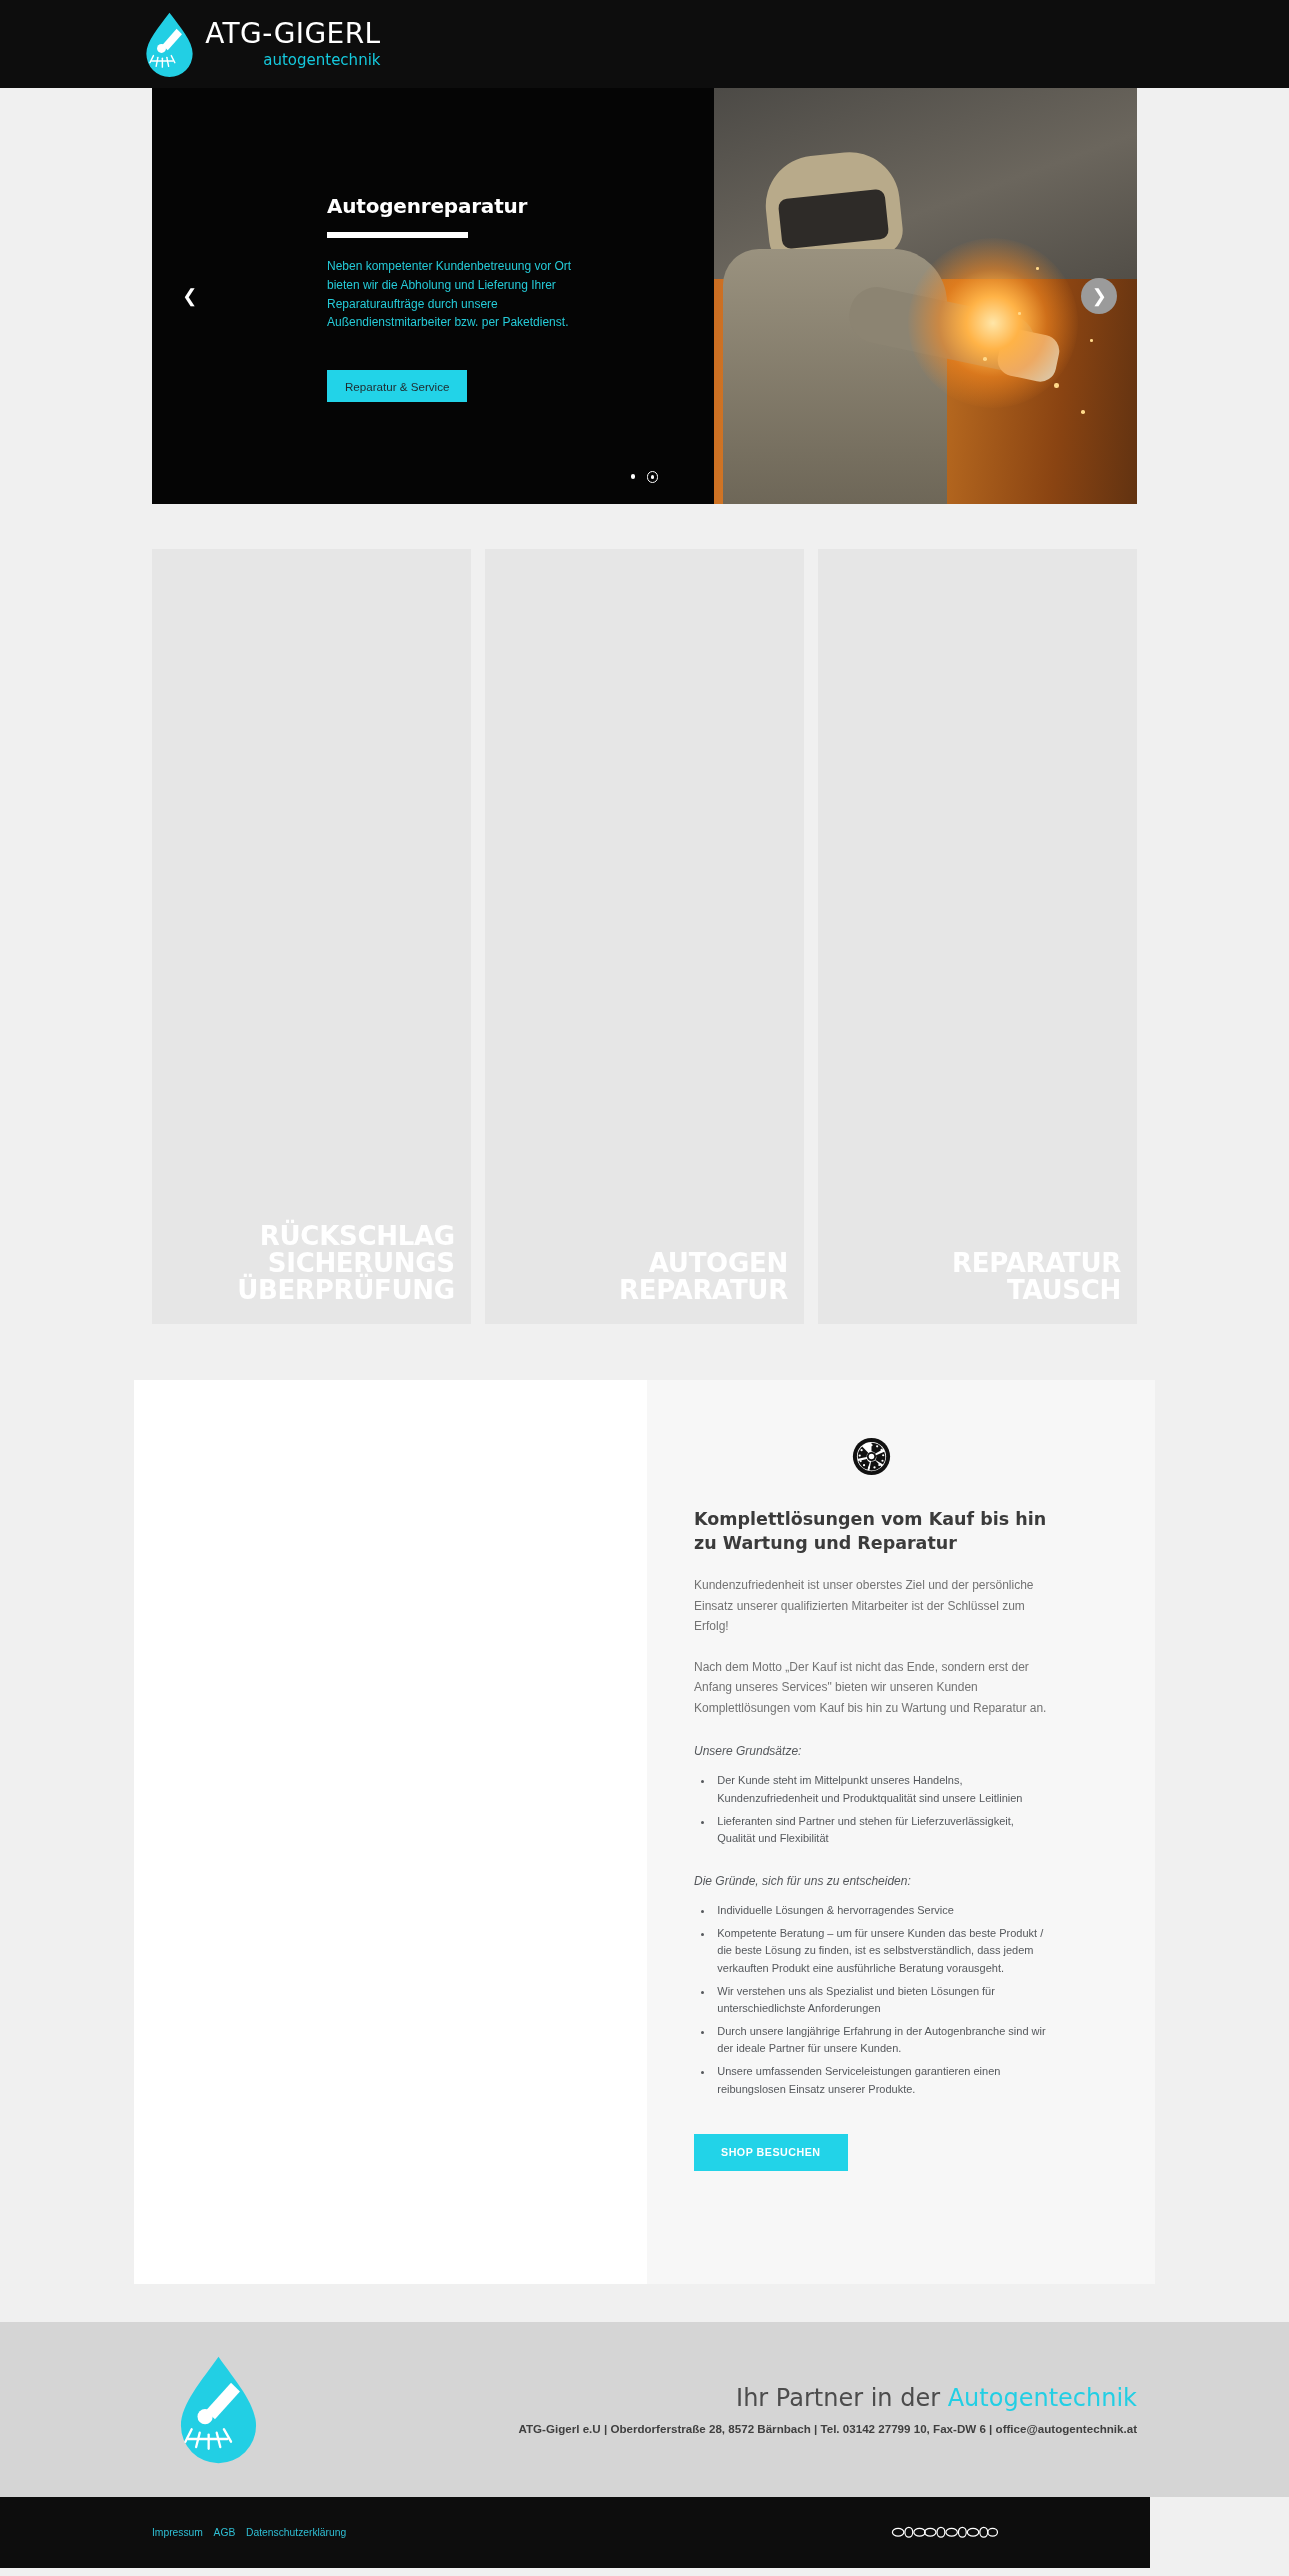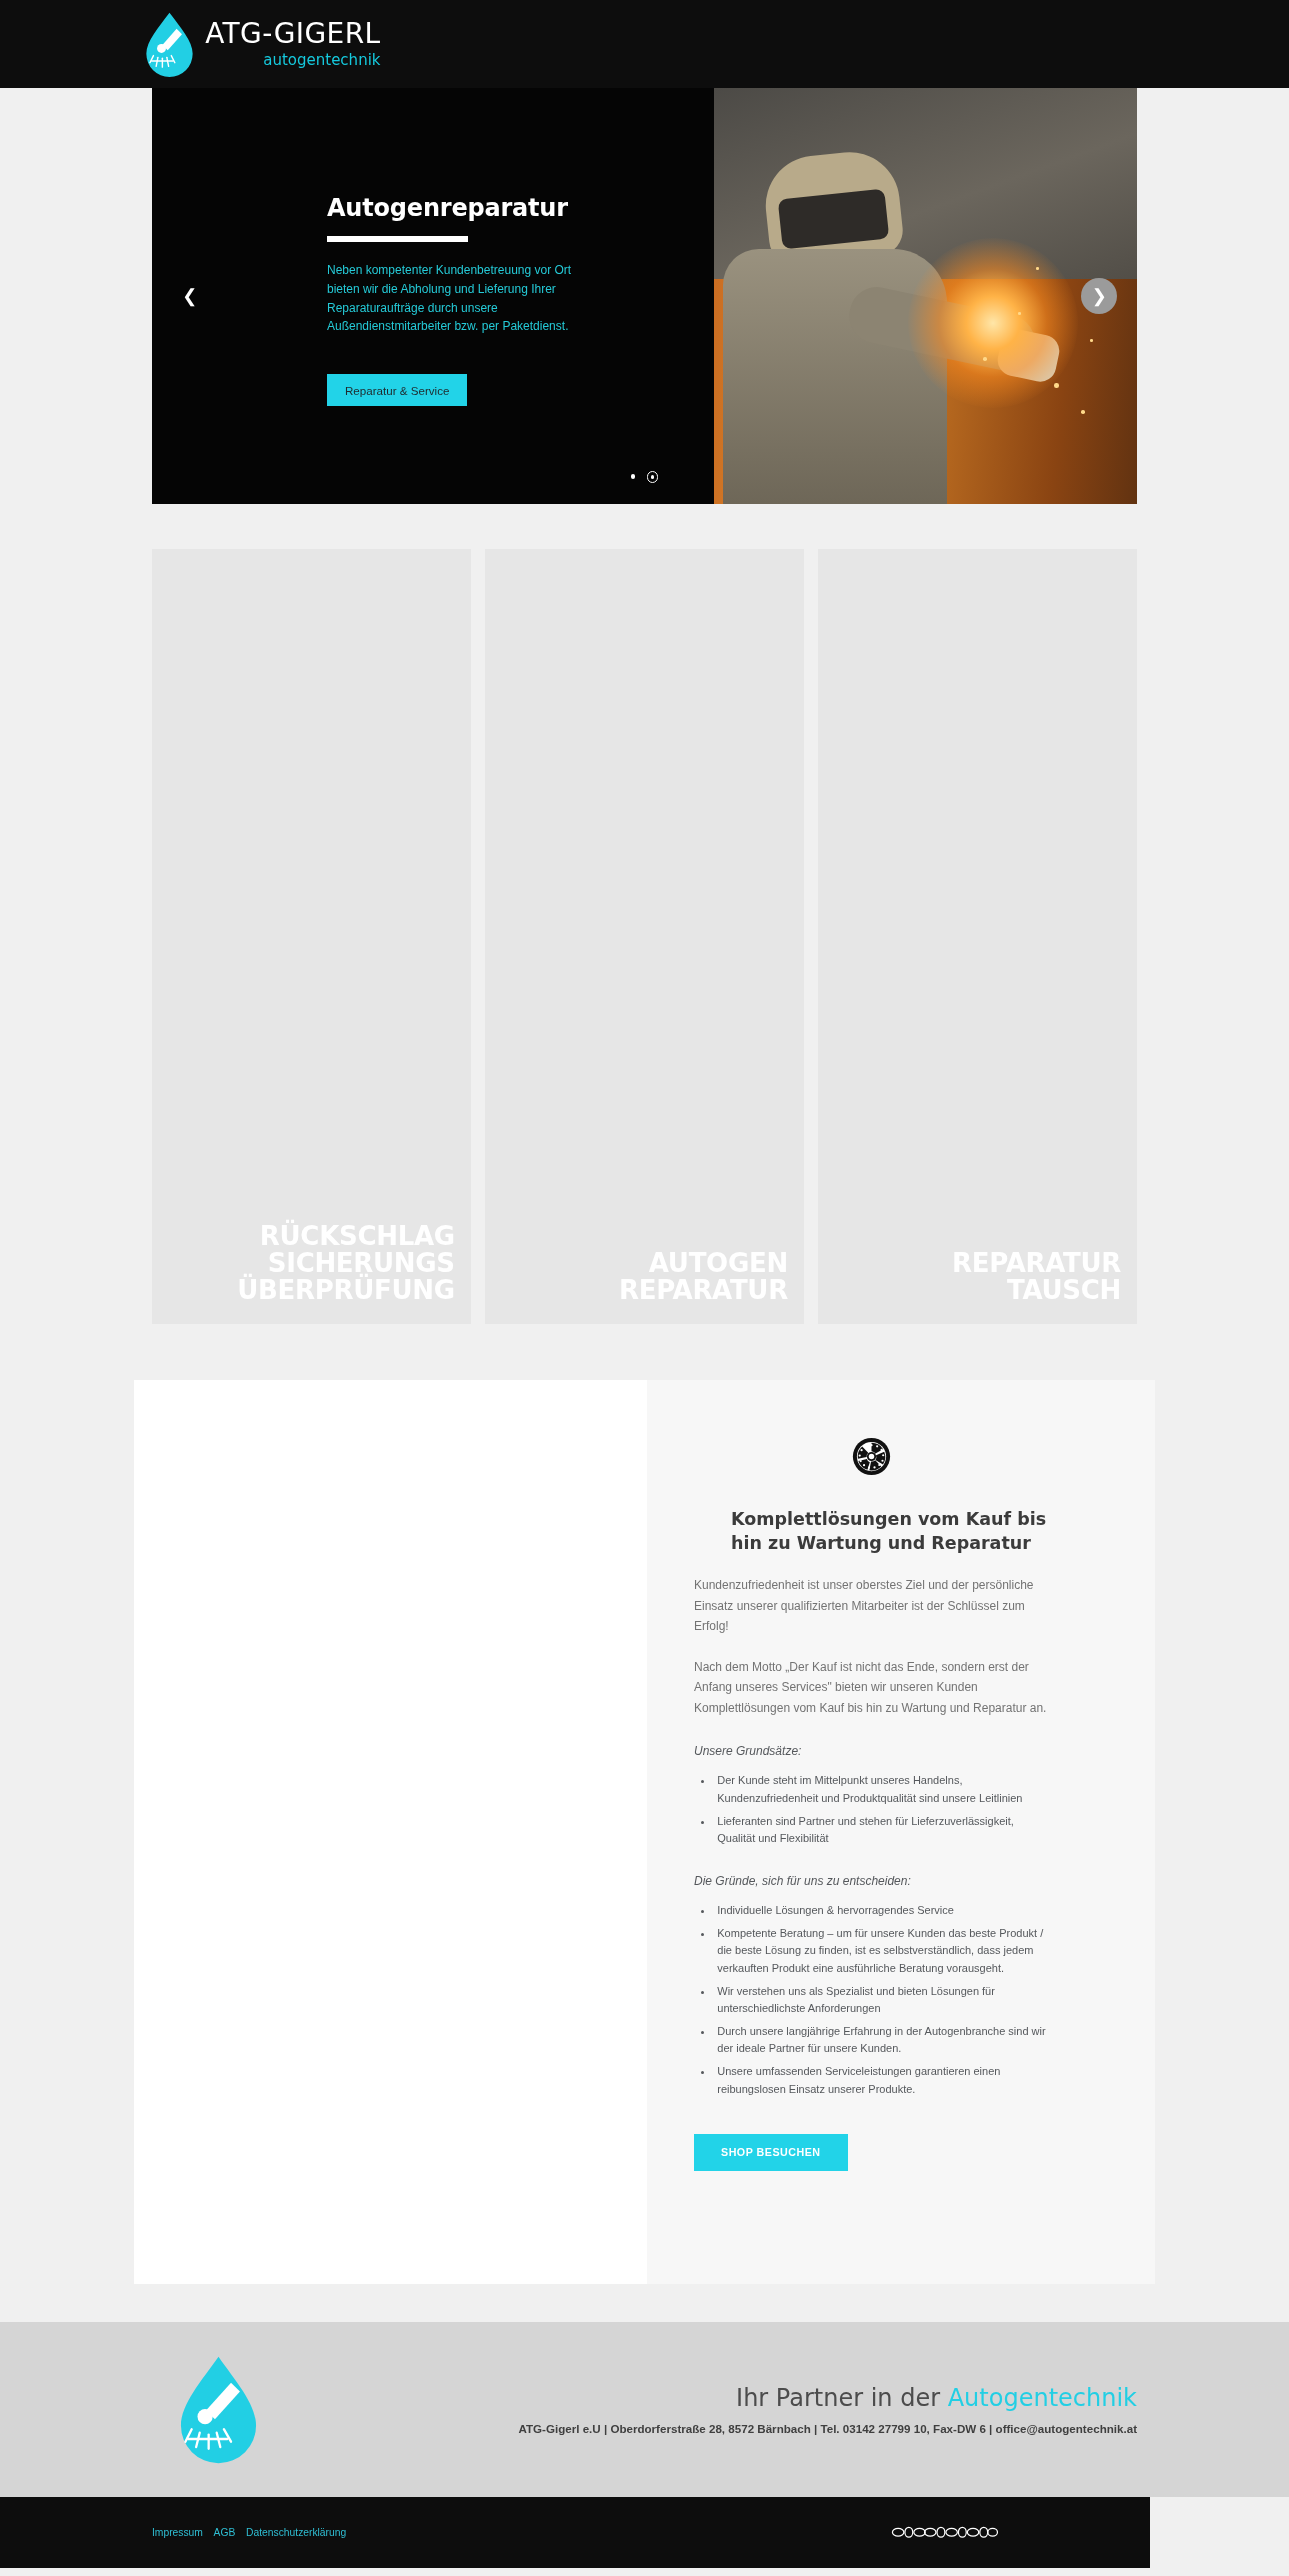--- a/index.html
+++ b/index.html
@@ -92,21 +92,21 @@
     display: flex;
   }
   .hero-left {
     width: 564px;
     padding: 106px 0 0 175px;
     position: relative;
     z-index: 3;
   }
   .hero-title {
     color: #ffffff;
-    font-size: 24px;
+    font-size: 20px;
     font-weight: bold;
     letter-spacing: -0.2px;
     font-family: "DejaVu Sans", sans-serif;
   }
   .hero-rule {
     width: 141px; height: 5.4px;
     background: #ffffff;
     margin: 14.3px 0 19.7px 0;
   }
   .hero-copy {
@@ -229,21 +229,20 @@
     padding: 57px 107px 50px 47px;
   }
   .disc-icon { width: 39px; height: 39px; margin: 0 auto 32px auto; display:block; }
   .content-h2 {
     color: #3b3b3b;
     font-size: 17.5px;
     font-weight: bold;
     line-height: 1.35;
     margin-bottom: 19.7px;
     font-family: "DejaVu Sans", sans-serif;
-    margin-left: 37px;
   }
   .content-p {
     color: #737373;
     font-size: 12px;
     line-height: 1.72;
     margin-bottom: 19.7px;
   }
   .content-lead {
     color: #55585c;
     font-size: 12px;

